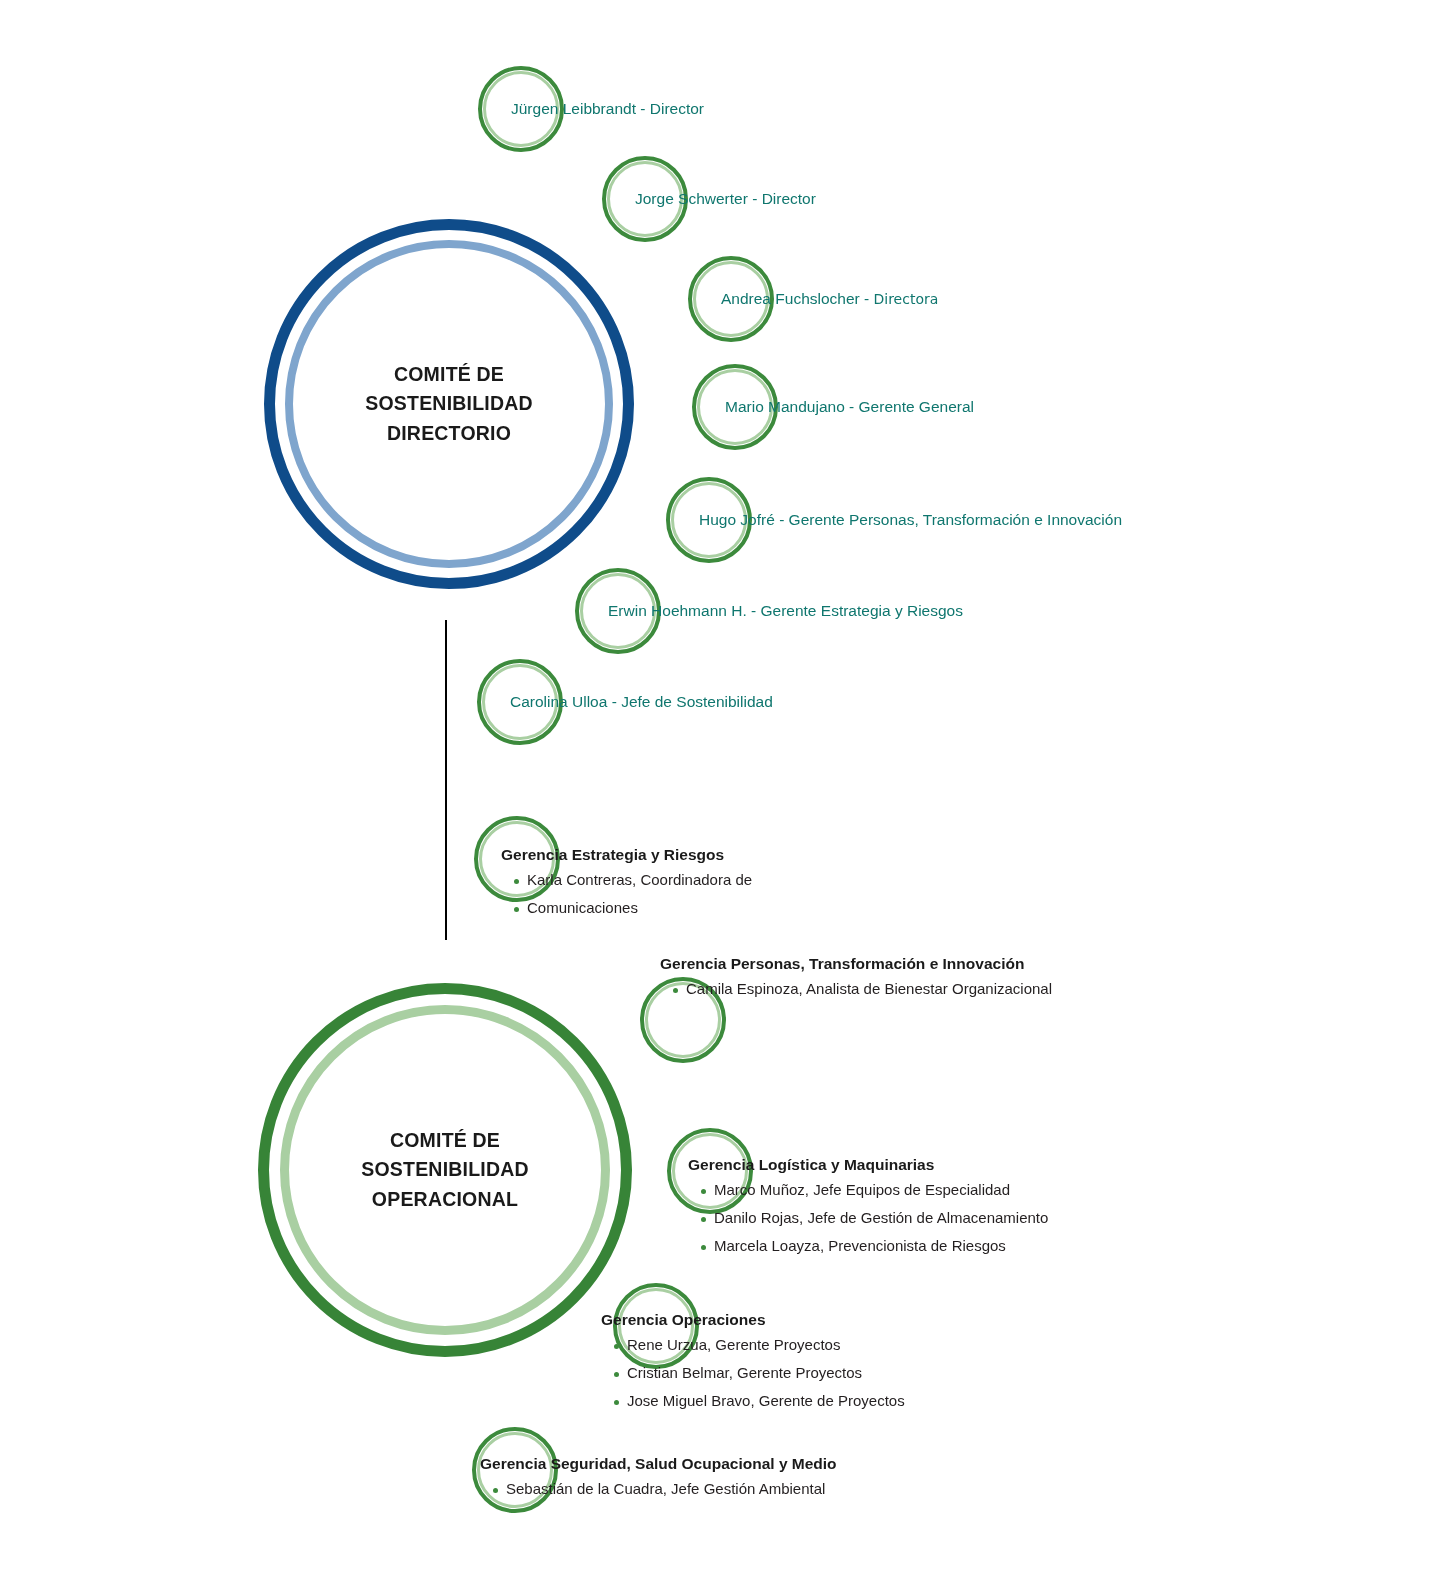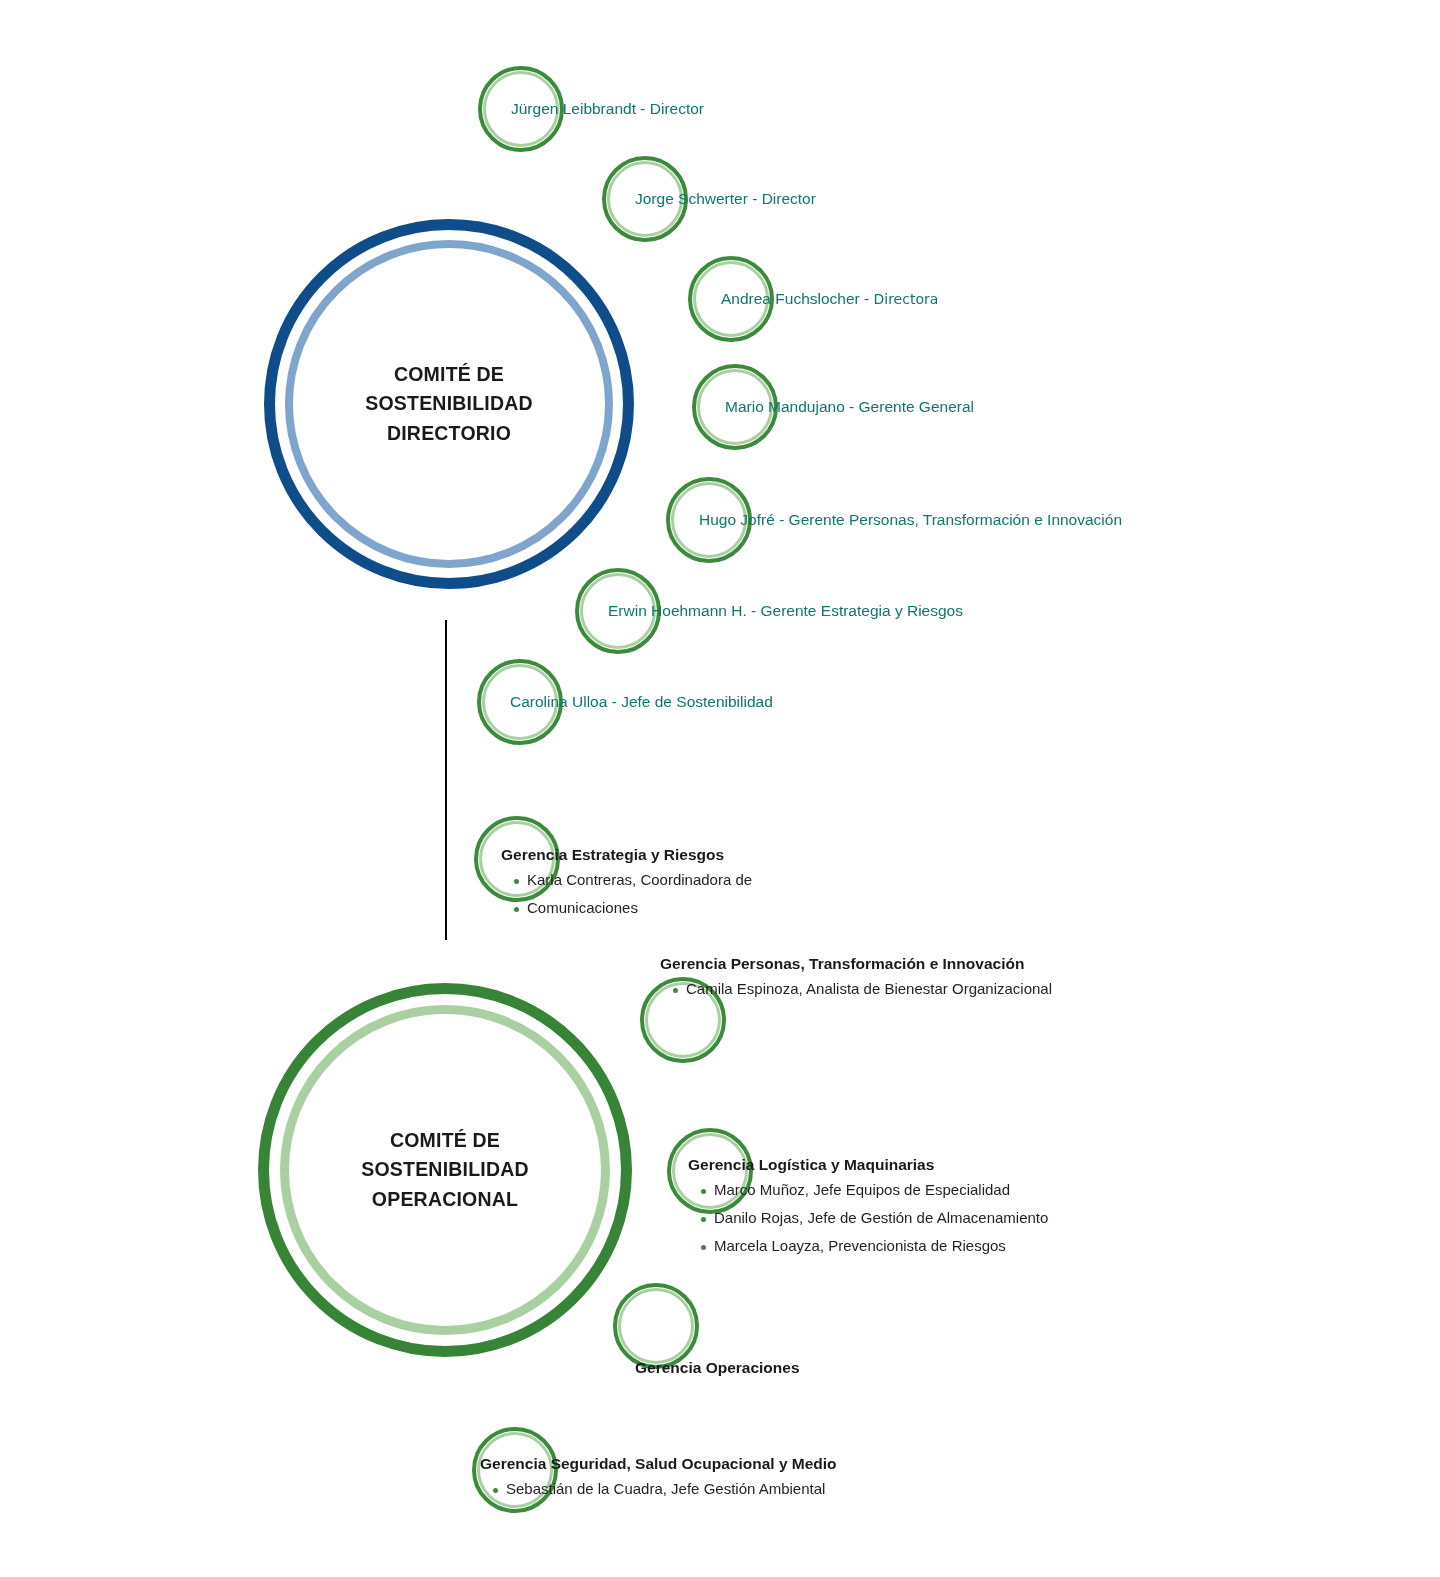--- a/index.html
+++ b/index.html
@@ -257,22 +257,27 @@
       <li><span class="dot"></span><span>Marco Muñoz, Jefe Equipos de Especialidad</span></li>
       <li><span class="dot"></span><span>Danilo Rojas, Jefe de Gestión de Almacenamiento</span></li>
       <li><span class="dot"></span><span>Marcela Loayza, Prevencionista de Riesgos</span></li>
     </ul>
   </div>
 
   <div class="node" style="left:613px; top:1283px;">
     <div class="ring"></div>
     <div class="ring-inner"></div>
   </div>
-  <div class="group-block" style="left:635px; top:1309px;margin-top:48px;">
+  <div class="group-block" style="left:601px; top:1309px;">
     <p class="group-title">Gerencia Operaciones</p>
+    <ul class="group-list">
+      <li><span class="dot"></span><span>Rene Urzua, Gerente Proyectos</span></li>
+      <li><span class="dot"></span><span>Cristian Belmar, Gerente Proyectos</span></li>
+      <li><span class="dot"></span><span>Jose Miguel Bravo, Gerente de Proyectos</span></li>
+    </ul>
   </div>
 
   <div class="node" style="left:472px; top:1427px;">
     <div class="ring"></div>
     <div class="ring-inner"></div>
   </div>
   <div class="group-block" style="left:480px; top:1453px;">
     <p class="group-title">Gerencia Seguridad, Salud Ocupacional y Medio</p>
     <ul class="group-list">
       <li><span class="dot"></span><span>Sebastián de la Cuadra, Jefe Gestión Ambiental</span></li>

